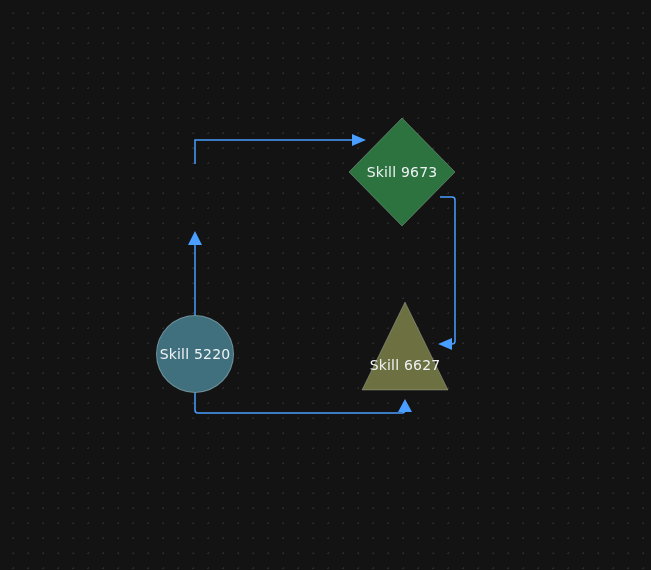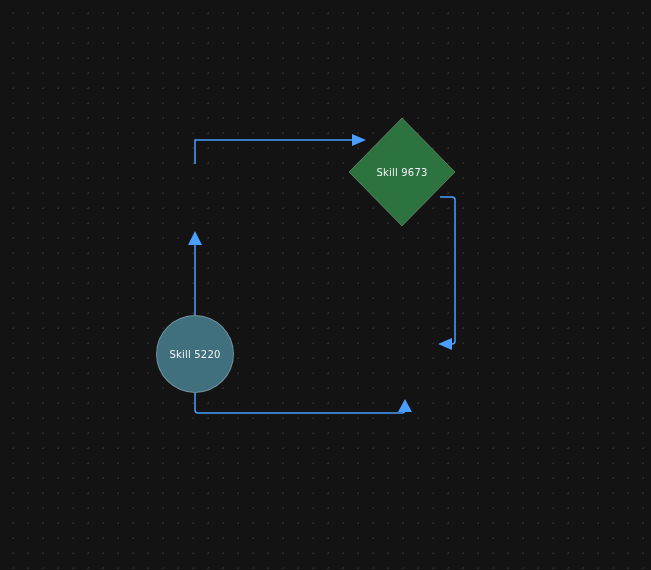--- a/index.html
+++ b/index.html
@@ -32,21 +32,21 @@
   .node {
     position: absolute;
     display: flex;
     align-items: center;
     justify-content: center;
     box-sizing: border-box;
   }
   .node-label {
     position: relative;
     color: #eef2f4;
-    font-size: 10px;
+    font-size: 14px;
     letter-spacing: 0.2px;
     white-space: nowrap;
     text-align: center;
     pointer-events: none;
   }
 
   
   .node-rect {
     border-radius: 8px;
     border: 1px solid rgba(235,235,235,0.28);
@@ -123,14 +123,20 @@
     <svg class="node-diamond-shape" viewBox="0 0 108 110">
       <polygon points="54,1 107,55 54,109 1,55" fill="#2d7340" stroke="rgba(235,235,235,0.28)" stroke-width="1"></polygon>
     </svg>
     <span class="node-label">Skill 9673</span>
   </div>
 
   <div class="node node-circle" style="left:156px; top:315px; width:78px; height:78px; background:#40707d;">
     <span class="node-label">Skill 5220</span>
   </div>
 
+  <div class="node-tri-wrap" style="left:361px; top:301px; width:88px; height:90px;">
+    <svg class="node-tri-shape" viewBox="0 0 88 90">
+      <polygon points="44,1 87,89 1,89" fill="#6d7040" stroke="rgba(235,235,235,0.28)" stroke-width="1"></polygon>
+    </svg>
+    <span class="node-label node-tri-label" style="top:56px; left:0;">Skill 6627</span>
+  </div>
 
 </div>
 
 </body></html>

